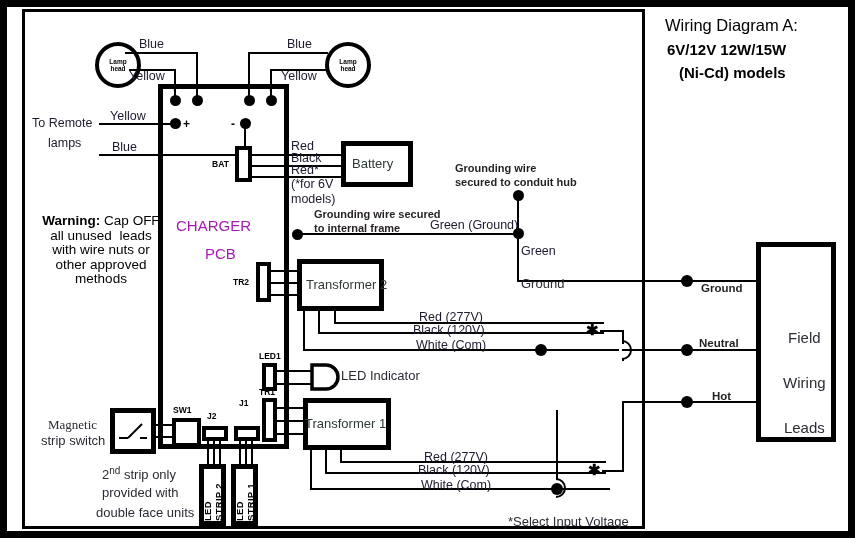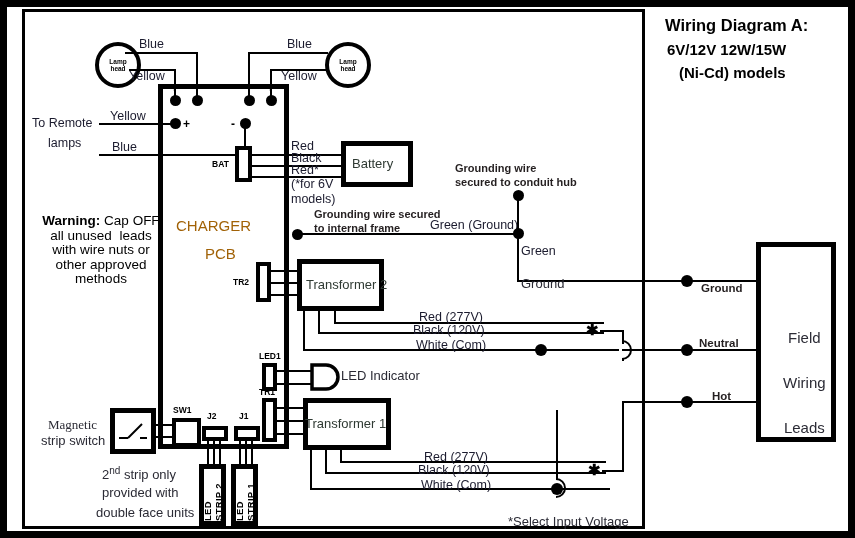--- a/index.html
+++ b/index.html
@@ -20,26 +20,26 @@
   .wv{width:2px;}
   .dot{position:absolute;border-radius:50%;background:#000;}
   .conn{position:absolute;box-sizing:border-box;border:4px solid #000;background:#fff;}
 
   
   .lamphead{position:absolute;width:38px;height:38px;border:4px solid #000;border-radius:50%;
             background:#fff;display:flex;flex-direction:column;align-items:center;
             justify-content:center;font-size:6.5px;font-weight:bold;line-height:1.15;color:#000;}
 
   
-  .t-title{font-weight:bold;font-size:16.5px;color:#000;}
+  .t-title{font-weight:normal;font-size:16.5px;color:#000;}
   .t-sub{font-weight:bold;font-size:15px;color:#000;}
   .t-wire{font-size:12.5px;color:#1b1b2e;}
   .t-note{font-size:11px;color:#241f20;font-weight:bold;}
   .t-blk{font-size:13px;color:#2b2b35;}
-  .t-pcb{font-size:15px;color:#a16207;}
+  .t-pcb{font-size:15px;color:#a21caf;}
   .t-warn{font-size:13.5px;color:#000;text-align:center;}
   .t-warn b{font-weight:bold;}
   .t-tiny{font-size:8.5px;font-weight:bold;color:#000;}
   .t-fwl{font-size:15px;color:#2b2b35;text-align:center;line-height:1.5;}
   .t-term{font-size:11.5px;color:#241f20;font-weight:bold;}
   .t-plusminus{font-size:12px;font-weight:bold;color:#000;}
   .t-star{font-size:15px;font-weight:bold;color:#000;}
   .t-strip{font-size:9.5px;font-weight:bold;color:#000;
            writing-mode:vertical-rl;transform:rotate(180deg);letter-spacing:.3px;}
   .t-xf{font-size:13px;color:#2f3a33;}
@@ -233,21 +233,21 @@
   <div class="wire wh" style="left:156px;top:424px;width:20px;"></div>
   <div class="wire wh" style="left:156px;top:436px;width:20px;"></div>
 
   <div class="conn" style="left:172px;top:418px;width:29px;height:29px;"></div>
   <div class="lbl t-tiny" style="left:173px;top:406px;">SW1</div>
 
   <div class="conn" style="left:202px;top:426px;width:26px;height:15px;"></div>
   <div class="lbl t-tiny" style="left:207px;top:412px;">J2</div>
 
   <div class="conn" style="left:234px;top:426px;width:26px;height:15px;"></div>
-  <div class="lbl t-tiny" style="left:239px;top:412px;">J1</div>
+  <div class="lbl t-tiny" style="left:239px;top:399px;">J1</div>
 
   <div class="wire wv" style="left:207px;top:441px;height:25px;"></div>
   <div class="wire wv" style="left:213px;top:441px;height:25px;"></div>
   <div class="wire wv" style="left:219px;top:441px;height:25px;"></div>
   <div class="wire wv" style="left:239px;top:441px;height:25px;"></div>
   <div class="wire wv" style="left:245px;top:441px;height:25px;"></div>
   <div class="wire wv" style="left:251px;top:441px;height:25px;"></div>
 
   <div class="box ctr" style="left:199px;top:464px;width:27px;height:62px;border-width:5px;">
     <span class="t-strip">LED STRIP 2</span>

